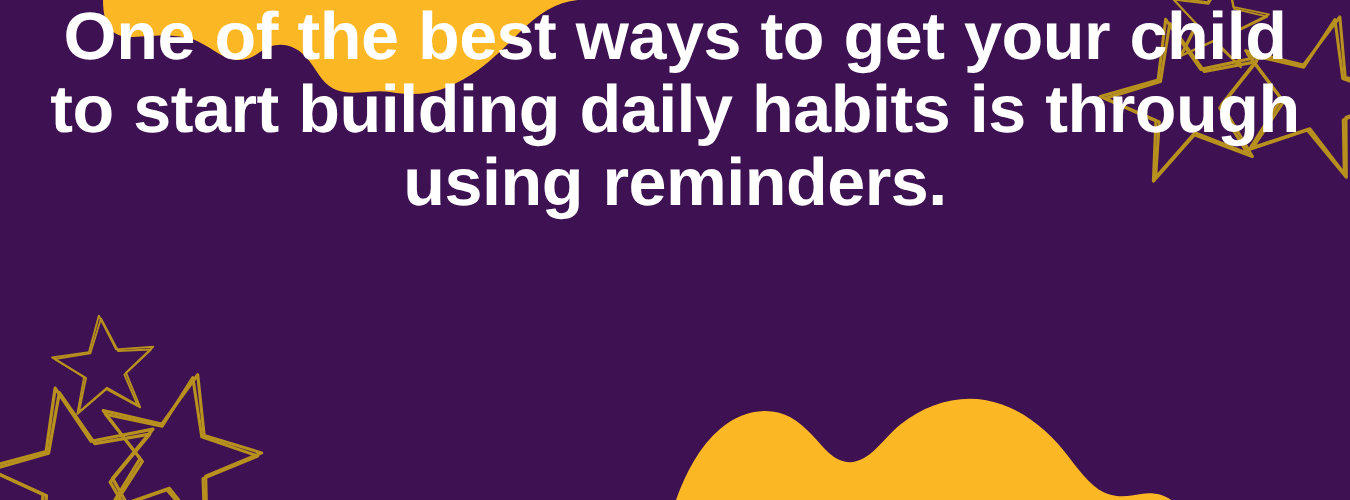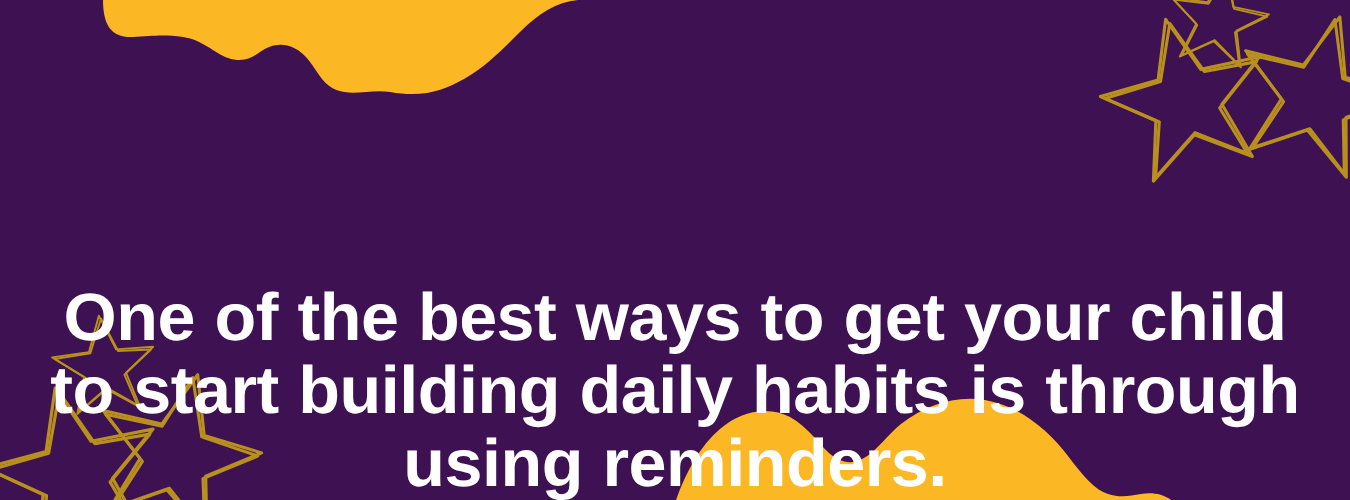--- a/index.html
+++ b/index.html
@@ -23,21 +23,21 @@
     height: 500px;
     display: block;
   }
   #quote-block {
     position: absolute;
     left: 0;
     top: 0;
     width: 1350px;
     height: 500px;
     display: flex;
-    align-items: flex-end;
+    align-items: flex-start;
     justify-content: center;
     pointer-events: none;
   }
   #quote-text {
     width: 1230px;
     margin: 0;
     text-align: center;
     color: #FFFFFF;
     font-family: "Liberation Sans", sans-serif;
     font-weight: 700;

